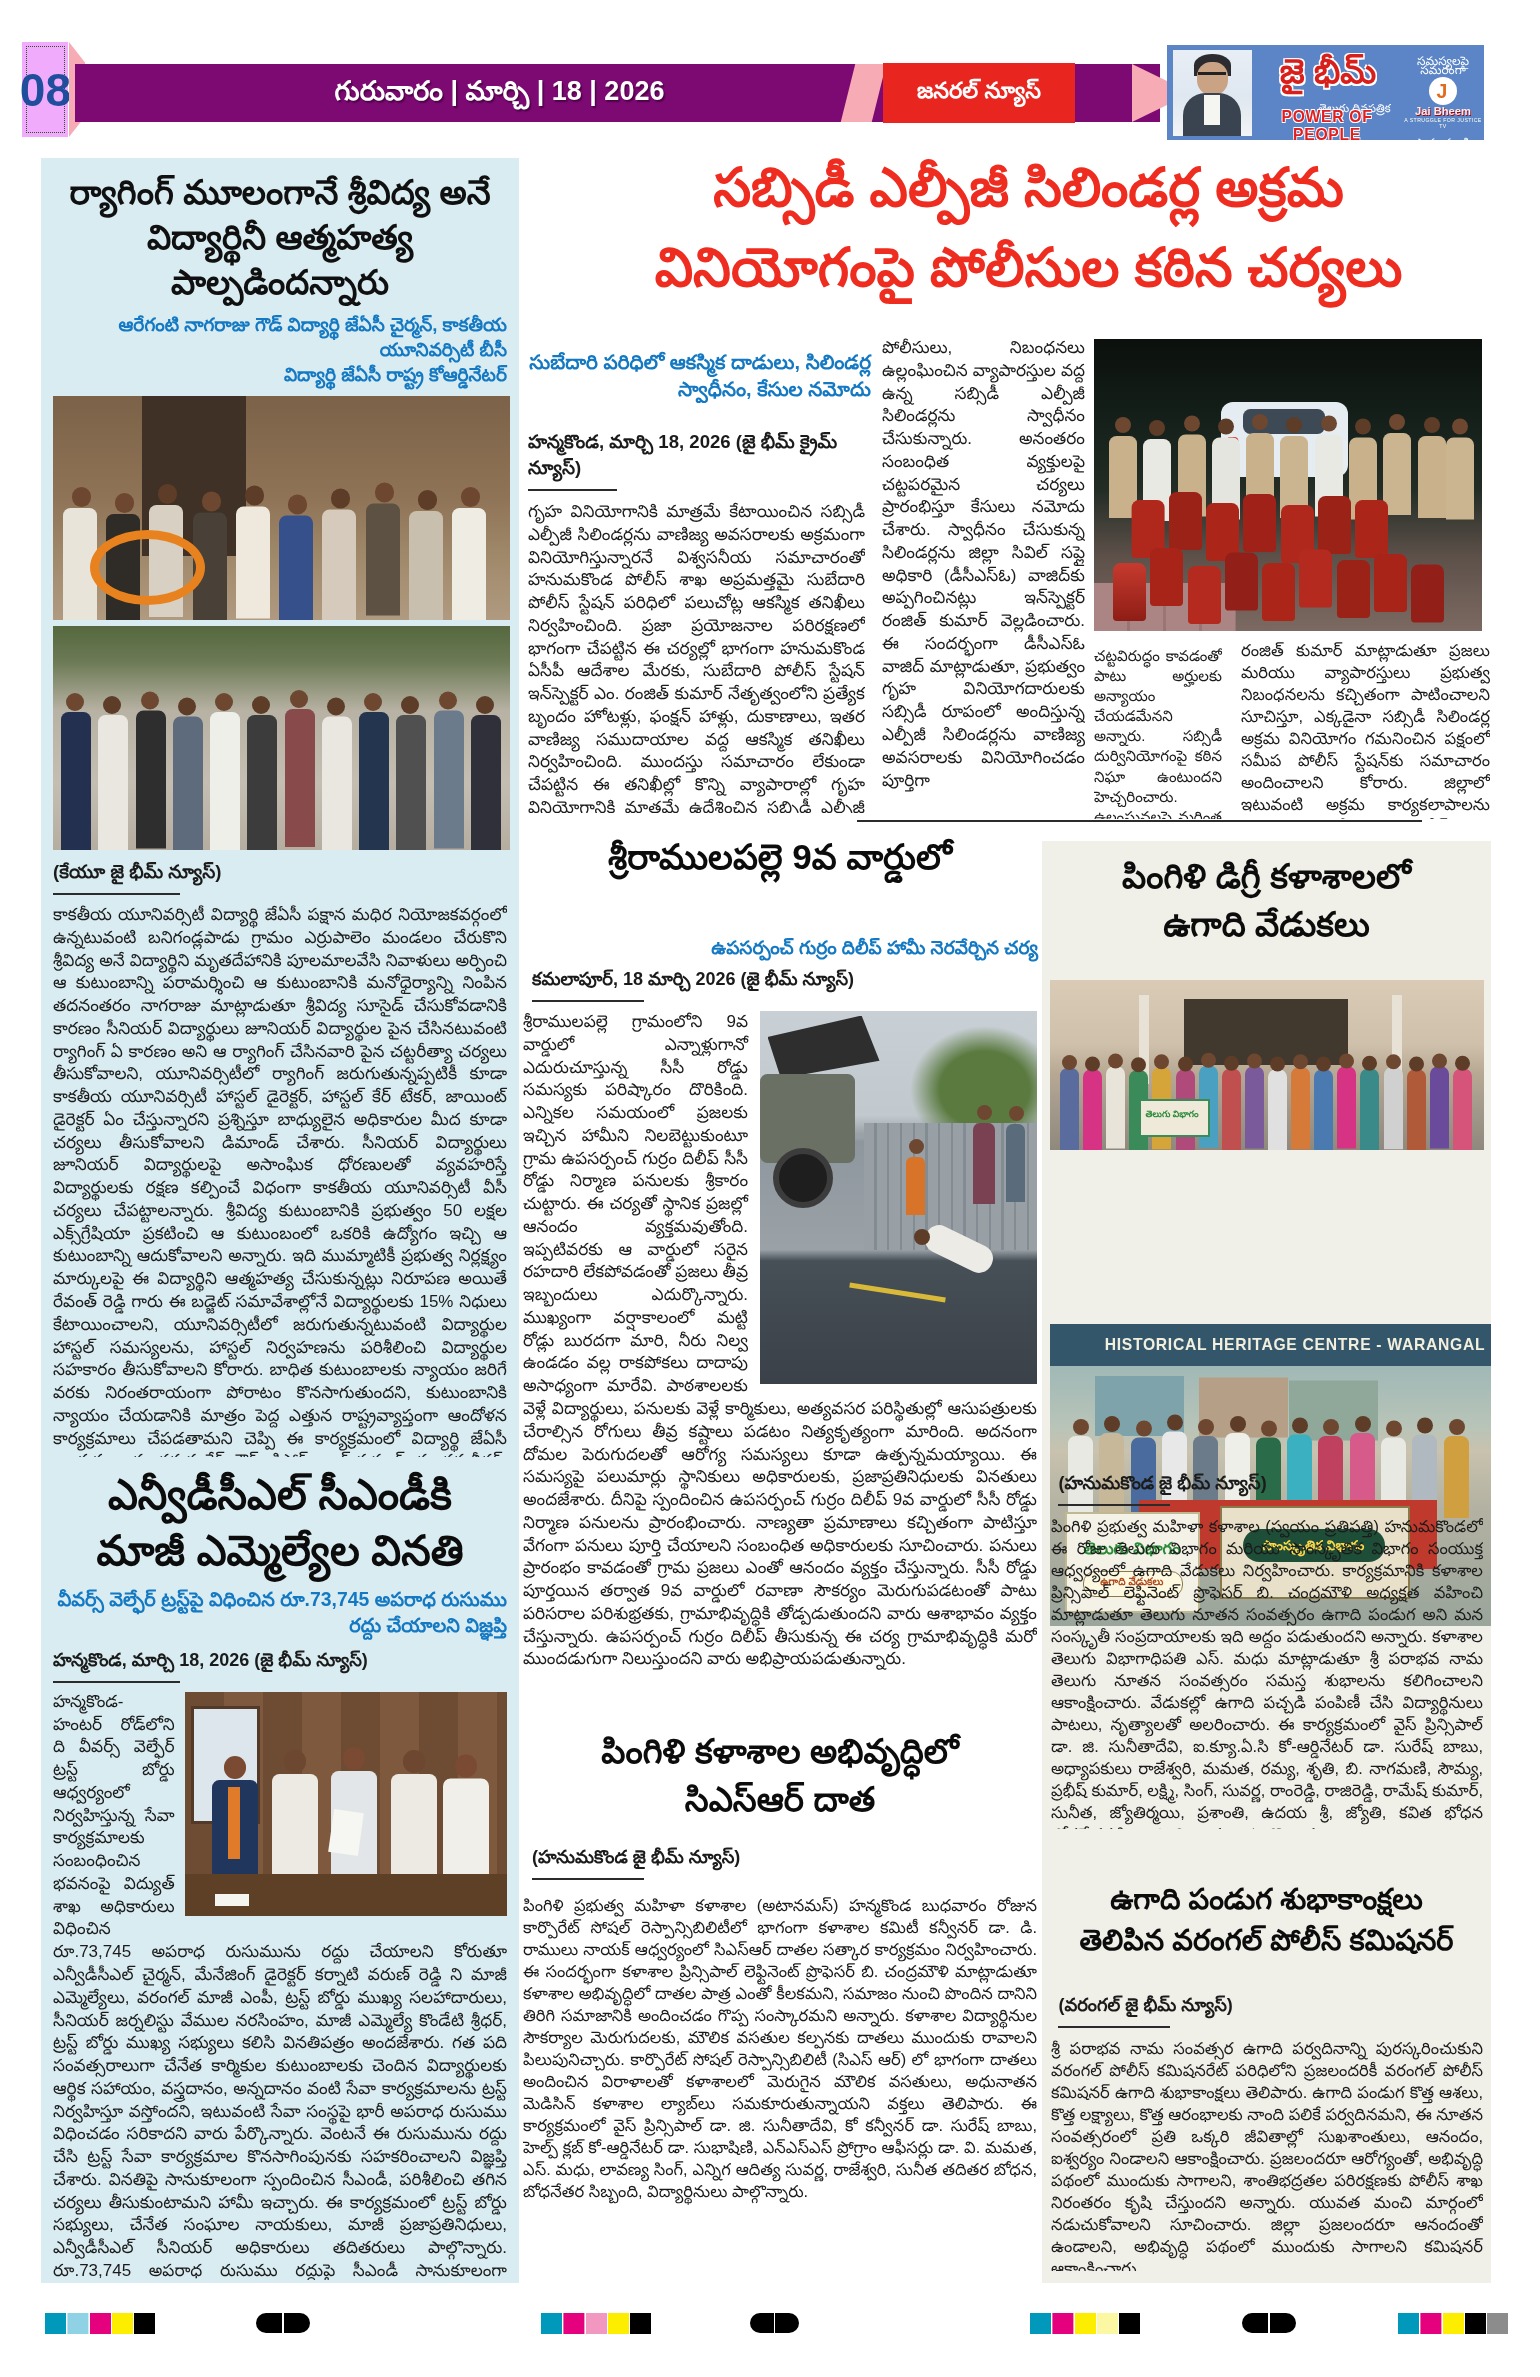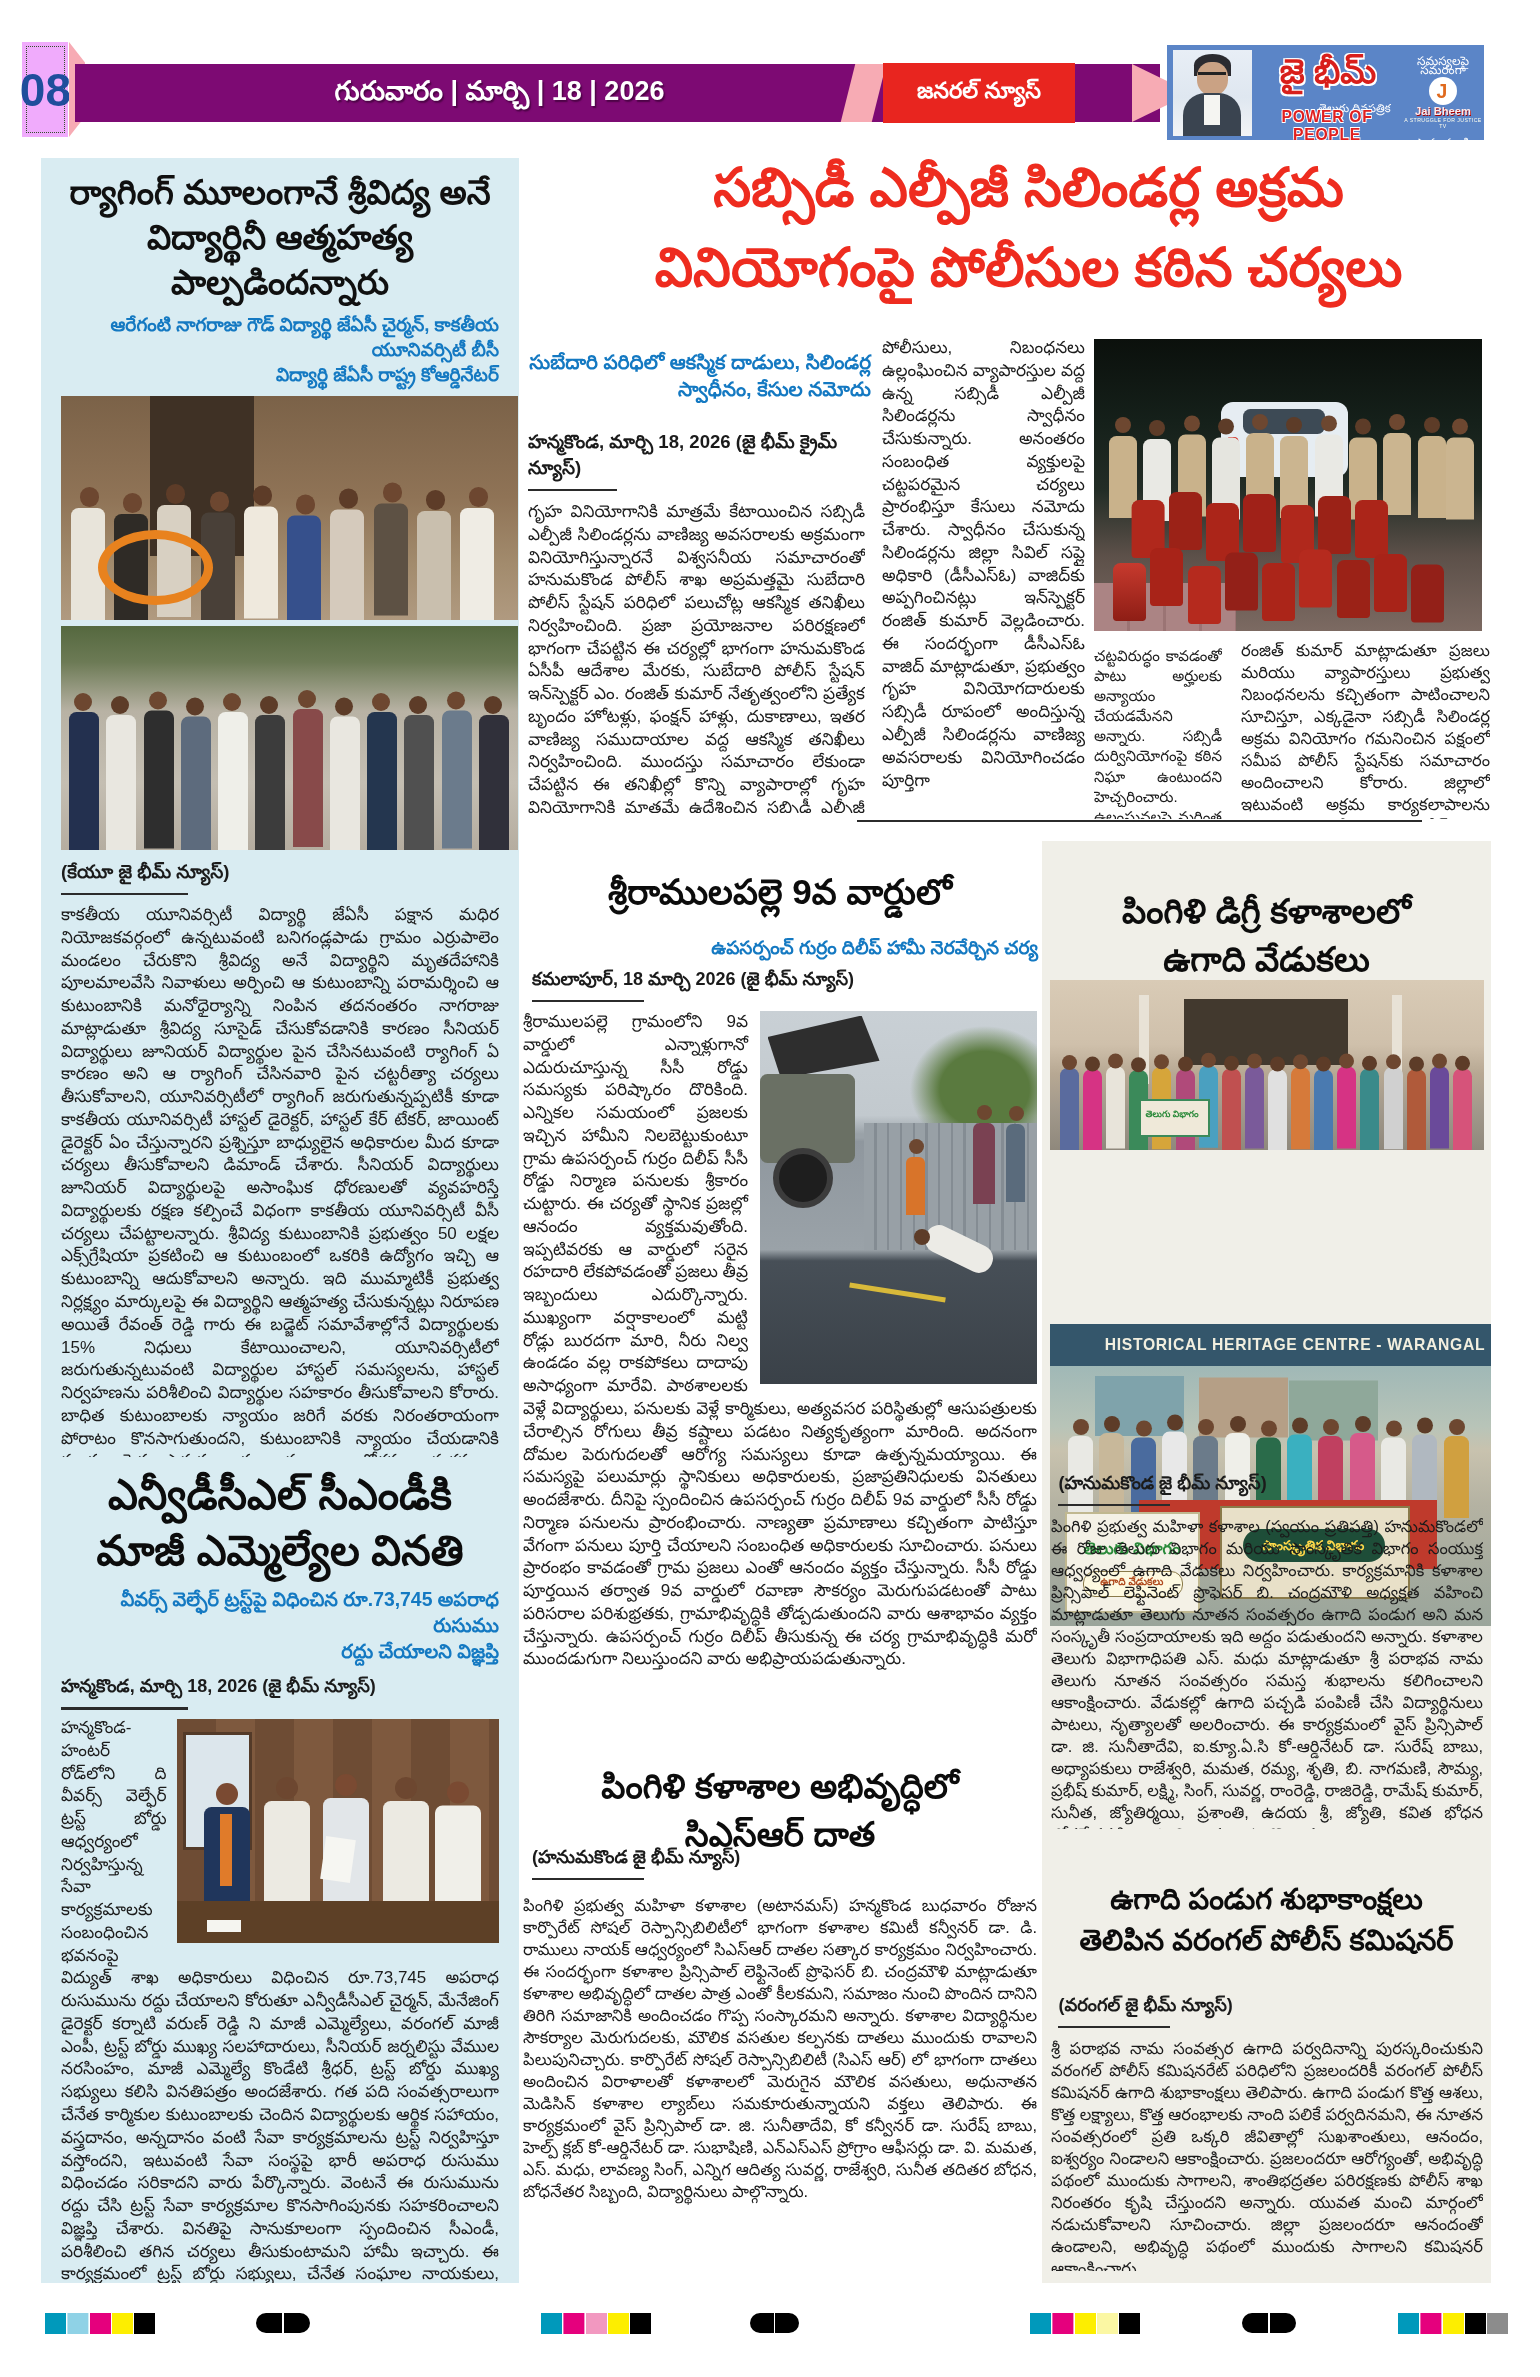--- a/index.html
+++ b/index.html
@@ -38,34 +38,34 @@
   #jb-right .tag{font-size:12px;line-height:9.7px;padding-top:10px;}
   #jb-right .circle{width:28px;height:28px;border-radius:50%;background:#fff;margin:1.5px auto 0;position:relative;}
   #jb-right .circle .j{position:absolute;left:7.5px;top:2.2px;font-size:19.4px;font-weight:bold;color:#e06a1e;}
   #jb-right .tvname{color:#ffd8d8;font-weight:bold;font-size:11.2px;color:#ffe9e9;text-shadow:0.7px 0.7px 0 #a00;}
   #jb-right .tvtag{font-size:5.2px;color:#ffe;letter-spacing:0.4px;}
   
   #mainhead{left:514px;top:148px;width:1029px;text-align:center;color:#ee2c1f;font-weight:bold;
     font-size:54px;line-height:1.48;}
   
   #leftcol{left:41px;top:158px;width:478px;height:2125px;background:#d9ecf2;}
-  #leftcol .pad{padding:9px 20px 0;}
+  #leftcol .pad{padding:9px 12px 0;}
   .h1a{font-size:34px;font-weight:bold;text-align:center;line-height:1.32;color:#101010;}
   .subhead{font-size:18.6px;font-weight:bold;text-align:right;line-height:1.35;color:#1479c2;}
   .credit{font-size:18.6px;font-weight:bold;}
   .dateline{font-size:18px;font-weight:bold;}
   .body{font-size:17px;line-height:1.34;}
   .photo{position:relative;overflow:hidden;background:#777;}
   .crowd{position:absolute;border-radius:7.5px 7.5px 0 0;}
   .heads{position:absolute;border-radius:50%;}
   
   .mid{position:absolute;}
   
   #rightcol{left:1042px;top:841px;width:449px;height:1442px;background:#f0efe8;}
-  .h1b{font-size:34px;font-weight:bold;text-align:center;line-height:1.4;color:#0c0c0c;margin-top:35px;}
+  .h1b{font-size:34px;font-weight:bold;text-align:center;line-height:1.4;color:#0c0c0c;}
   .h1c{font-size:29px;font-weight:bold;text-align:center;line-height:1.42;color:#0c0c0c;}
   
   .rg{position:absolute;width:21px;height:21px;}
   .pill{position:absolute;height:20px;background:linear-gradient(90deg,#000 48%,#fff 48%,#fff 52%,#000 52%);border-radius:10.4px;}
   
   .shape{position:absolute;}
   .banner-note{position:absolute;font-weight:bold;text-align:center;}
 </style>
 </head>
 <body>

